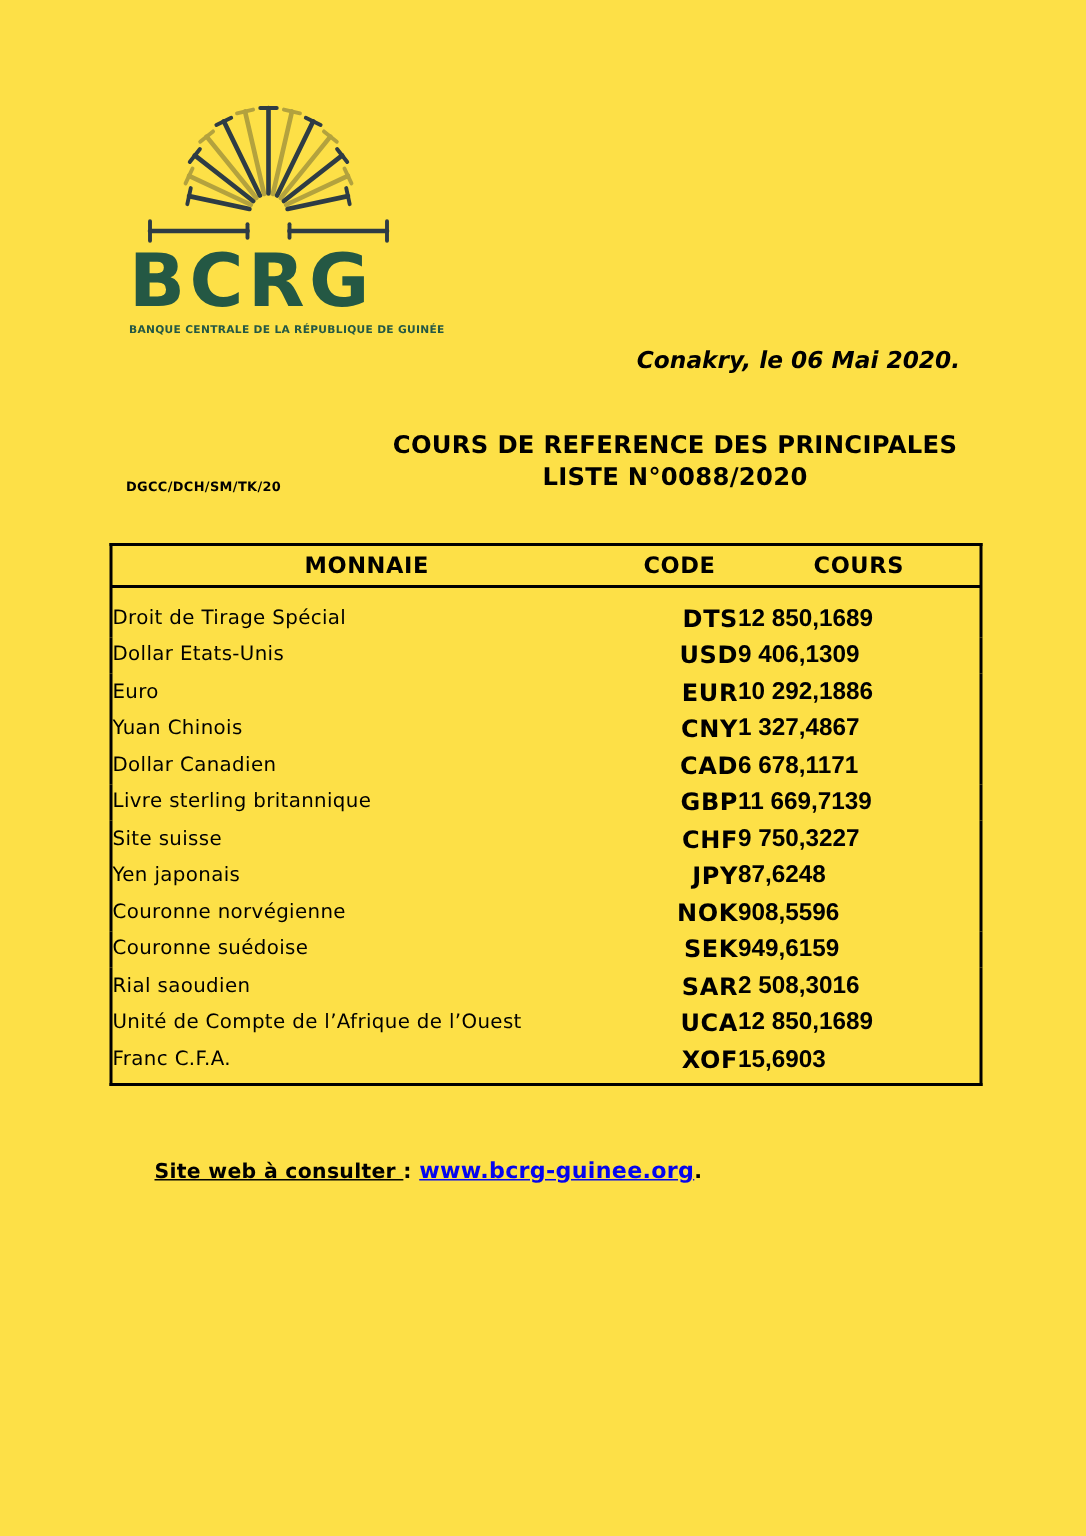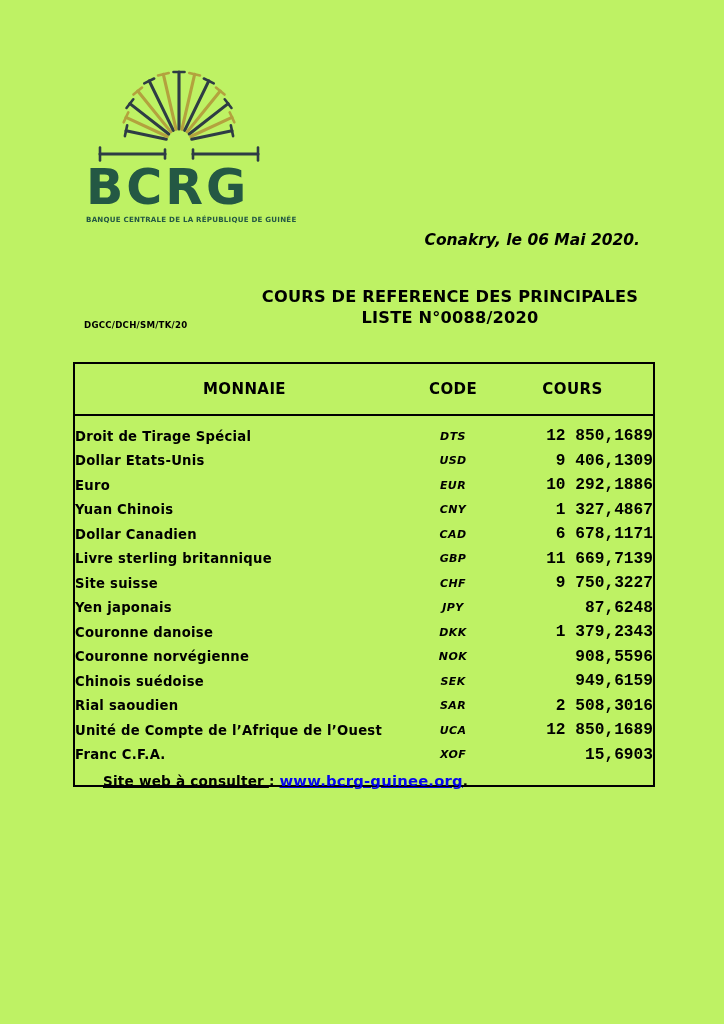--- a/index.html
+++ b/index.html
@@ -1,21 +1,21 @@
 <!DOCTYPE html>
 <html><head>
 <meta charset="utf-8">
 <style>
   html, body { margin: 0; padding: 0; background: #e9e9e9; }
   .page {
     position: relative;
     width: 724px;
     height: 1024px;
     margin: 0 auto;
-    background: #bef264;
+    background: #fde047;
     font-family: "DejaVu Sans", "Liberation Sans", sans-serif;
     color: #000;
     overflow: hidden;
   }
 
   
   .logo { position: absolute; left: 86px; top: 62px; width: 186px; }
   .logo-fan { display: block; margin-left: 2px; }
   .logo-acronym {
     font-size: 49px;
@@ -80,48 +80,46 @@
   }
   table.rates, table.rates th, table.rates td { border: 0; }
   table.rates { border: 2.2px solid #000; }
   table.rates th {
     border-bottom: 2.2px solid #000;
     font-size: 15px;
     font-weight: bold;
     text-align: center;
     height: 26px;
     letter-spacing: 0.4px;
-    padding: 12px;
+    padding: 0;
   }
   .col-currency { width: 340px; }
   .col-code { width: 78px; }
   .col-rate { width: 162px; }
   th.cell-currency, td.cell-currency { border-right: 1.8px solid #000; }
   th.cell-code, td.cell-code { border-right: 1.8px solid #000; }
   table.rates td { height: 24.5px; padding: 0; vertical-align: middle; }
   tbody tr:first-child td { padding-top: 8px; }
-  tbody tr:last-child td { padding-bottom: 18px; }
+  tbody tr:last-child td { padding-bottom: 3px; }
   td.cell-currency {
     padding-left: 7px;
     font-size: 13.2px;
-    font-weight: bold;
+    font-weight: normal;
     letter-spacing: 0.25px;
     white-space: nowrap;
   }
   td.cell-code {
-    text-align: center;
-    font-size: 11px;
+    text-align: right;
+    font-size: 16px;
     font-weight: bold;
     letter-spacing: 0.4px;
-    font-style: italic;
   }
   td.cell-rate {
-    text-align: right;
     padding-right: 14px;
-    font-family: Liberation Mono, monospace;
+    font-family: Liberation Sans, sans-serif;
     font-size: 16.2px;
     font-weight: bold;
     white-space: pre;
   }
 
   
   .footer {
     position: absolute;
     left: 103px;
     top: 772px;
@@ -238,31 +236,26 @@
         <td class="cell-currency">Site suisse</td>
         <td class="cell-code">CHF</td>
         <td class="cell-rate">9 750,3227</td>
       </tr>
       <tr>
         <td class="cell-currency">Yen japonais</td>
         <td class="cell-code">JPY</td>
         <td class="cell-rate">87,6248</td>
       </tr>
       <tr>
-        <td class="cell-currency">Couronne danoise</td>
-        <td class="cell-code">DKK</td>
-        <td class="cell-rate">1 379,2343</td>
-      </tr>
-      <tr>
         <td class="cell-currency">Couronne norvégienne</td>
         <td class="cell-code">NOK</td>
         <td class="cell-rate">908,5596</td>
       </tr>
       <tr>
-        <td class="cell-currency">Chinois suédoise</td>
+        <td class="cell-currency">Couronne suédoise</td>
         <td class="cell-code">SEK</td>
         <td class="cell-rate">949,6159</td>
       </tr>
       <tr>
         <td class="cell-currency">Rial saoudien</td>
         <td class="cell-code">SAR</td>
         <td class="cell-rate">2 508,3016</td>
       </tr>
       <tr>
         <td class="cell-currency">Unité de Compte de l’Afrique de l’Ouest</td>

